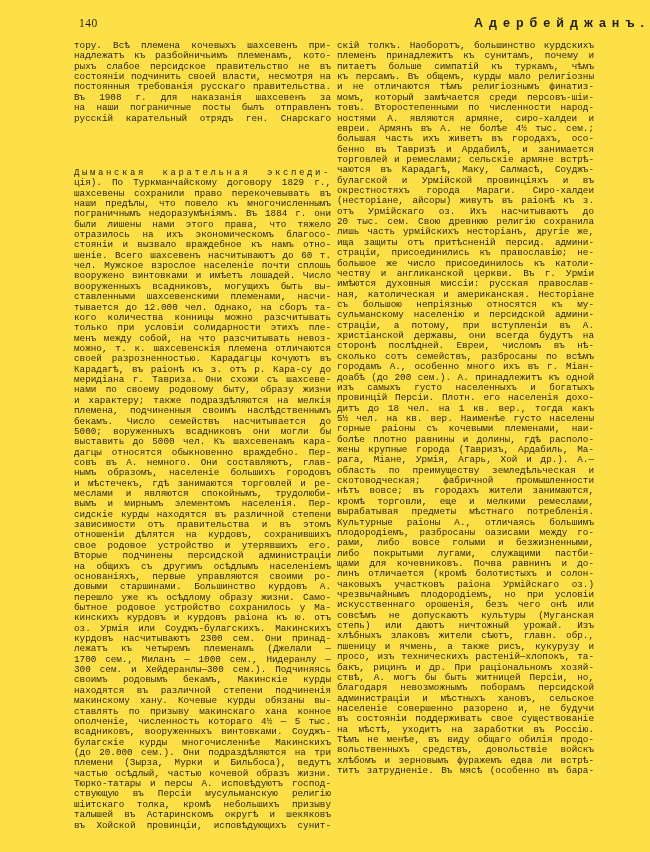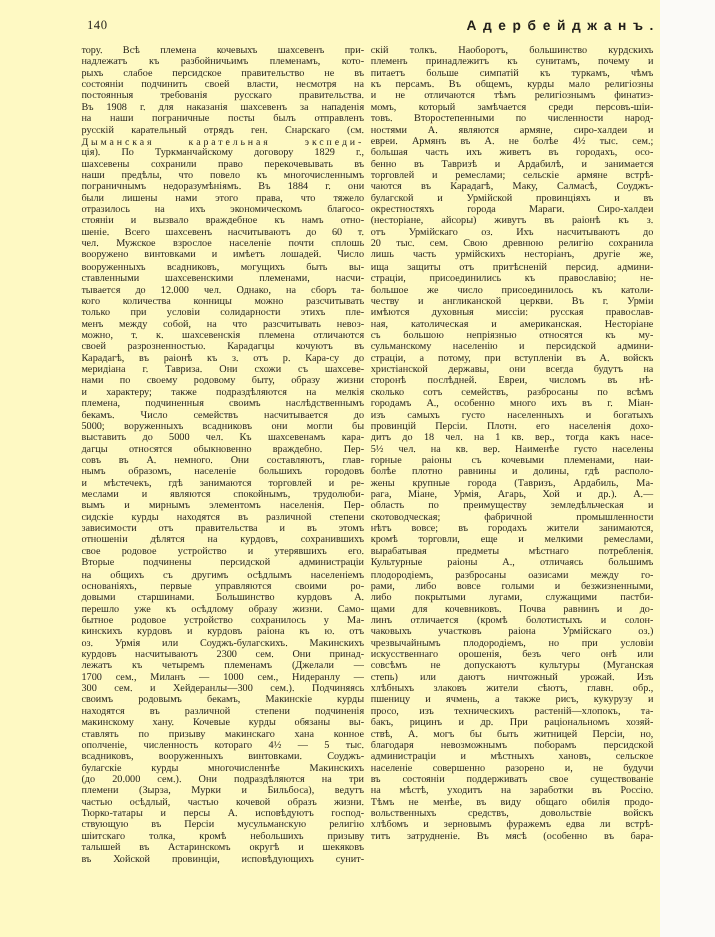--- a/index.html
+++ b/index.html
@@ -2,23 +2,23 @@
 <html><head>
 <meta charset="utf-8">
 <style>
   html, body {
     margin: 0;
     padding: 0;
     background: #fbfaf7;
   }
   .page {
     position: relative;
-    width: 600px;
+    width: 650px;
     height: 852px;
-    background: #fef9c3;
+    background: #fde047;
     color: #221f1a;
     font-family: "Liberation Serif", "DejaVu Serif", serif;
     overflow: hidden;
   }
   .page-number {
     position: absolute;
     left: 79px;
     top: 17px;
     font-size: 11.5px;
     letter-spacing: 0.5px;
@@ -35,36 +35,38 @@
     letter-spacing: 6px;
     padding-left: 6px; 
   }
   .columns {
     position: absolute;
     left: 74px;
     top: 41px;
     width: 520px;
     display: flex;
     gap: 6px;
+    font-family: Liberation Mono, monospace;
   }
   .column {
     width: 257px;
   }
   .line {
     font-size: 9.3px;
     line-height: 10.36px;
     height: 10.36px;
     text-align: justify;
     text-align-last: justify;
     overflow: hidden;
     word-spacing: 0.3px;
   }
   .line.spaced {
     letter-spacing: 2.6px;
     font-size: 9px;
+    margin-top: 44px;
   }
 </style>
 </head>
 <body>
 
 <div class="page">
   <div class="page-number">140</div>
   <div class="page-title">Адербейджанъ.</div>
 
   <div class="columns">
@@ -170,20 +172,21 @@
         <div class="line">честву и англиканской церкви. Въ г. Урміи</div>
         <div class="line">имѣются духовныя миссіи: русская православ-</div>
         <div class="line">ная, католическая и американская. Несторіане</div>
         <div class="line">съ большою непріязнью относятся къ му-</div>
         <div class="line">сульманскому населенію и персидской админи-</div>
         <div class="line">страціи, а потому, при вступленіи въ А. войскъ</div>
         <div class="line">христіанской державы, они всегда будутъ на</div>
         <div class="line">сторонѣ послѣдней. Евреи, числомъ въ нѣ-</div>
         <div class="line">сколько сотъ семействъ, разбросаны по всѣмъ</div>
         <div class="line">городамъ А., особенно много ихъ въ г. Міан-</div>
+        <div class="line">доабѣ (до 200 сем.). А. принадлежитъ къ одной</div>
         <div class="line">изъ самыхъ густо населенныхъ и богатыхъ</div>
         <div class="line">провинцій Персіи. Плотн. его населенія дохо-</div>
         <div class="line">дитъ до 18 чел. на 1 кв. вер., тогда какъ насе-</div>
         <div class="line">5½ чел. на кв. вер. Наименѣе густо населены</div>
         <div class="line">горные раіоны съ кочевыми племенами, наи-</div>
         <div class="line">болѣе плотно равнины и долины, гдѣ располо-</div>
         <div class="line">жены крупные города (Тавризъ, Ардабиль, Ма-</div>
         <div class="line">рага, Міане, Урмія, Агарь, Хой и др.). А.—</div>
         <div class="line">область по преимуществу земледѣльческая и</div>
         <div class="line">скотоводческая; фабричной промышленности</div>

